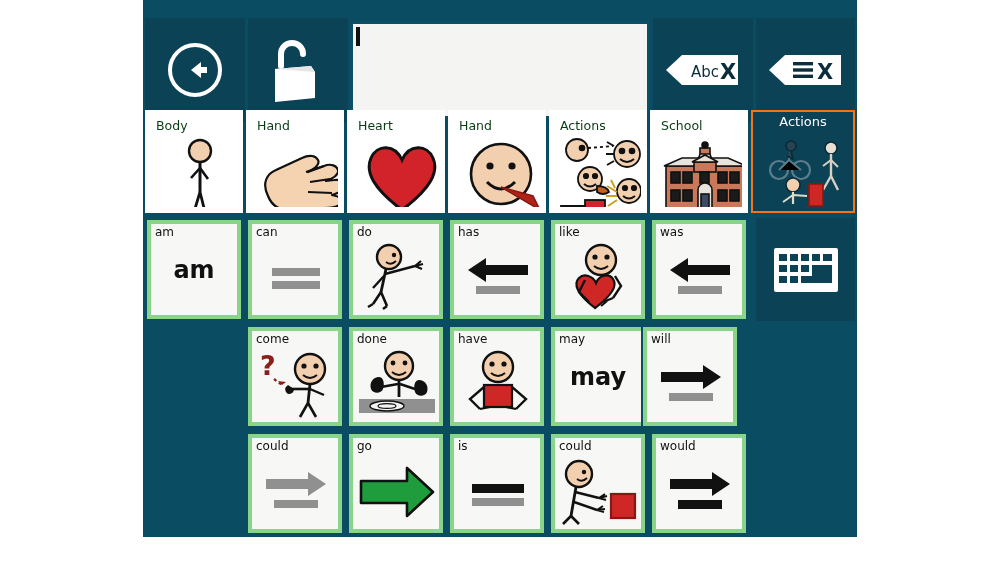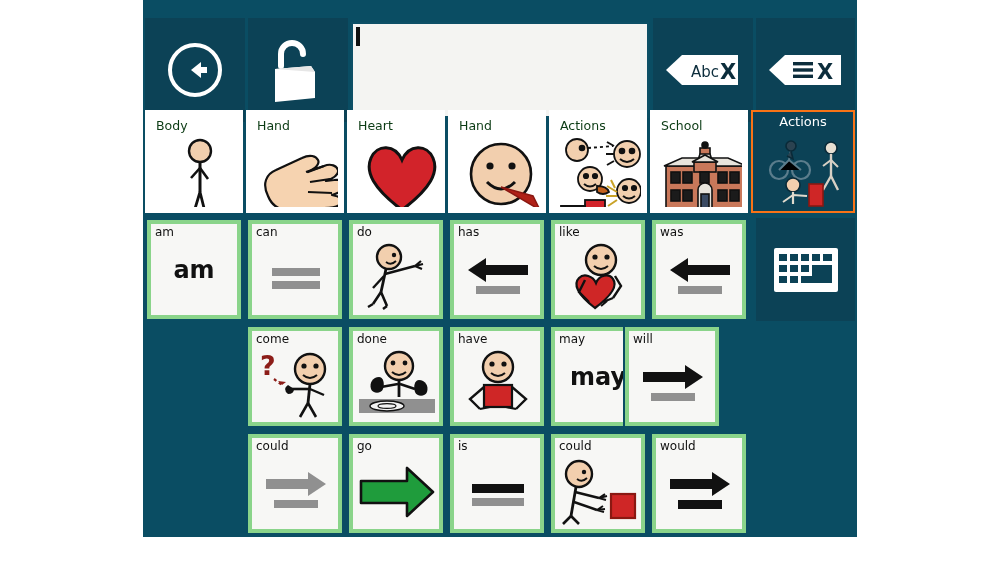--- a/index.html
+++ b/index.html
@@ -435,21 +435,21 @@
       </div>
     </div>
 
     <div class="word" style="left:406px;top:107px">
       <div class="inner">
         <span class="lbl">may</span>
         <span class="bigword">may</span>
       </div>
     </div>
 
-    <div class="word" style="left:480px;top:107px">
+    <div class="word" style="left:498px;top:107px">
       <div class="inner">
         <span class="lbl">will</span>
         <span class="art">
           <svg width="88" height="72" viewBox="0 0 88 72">
             <path d="M74 30 L56 18 L56 25 L14 25 L14 35 L56 35 L56 42 Z" fill="#111"></path>
             <rect x="22" y="46" width="44" height="8" fill="#909090"></rect>
           </svg>
         </span>
       </div>
     </div>

